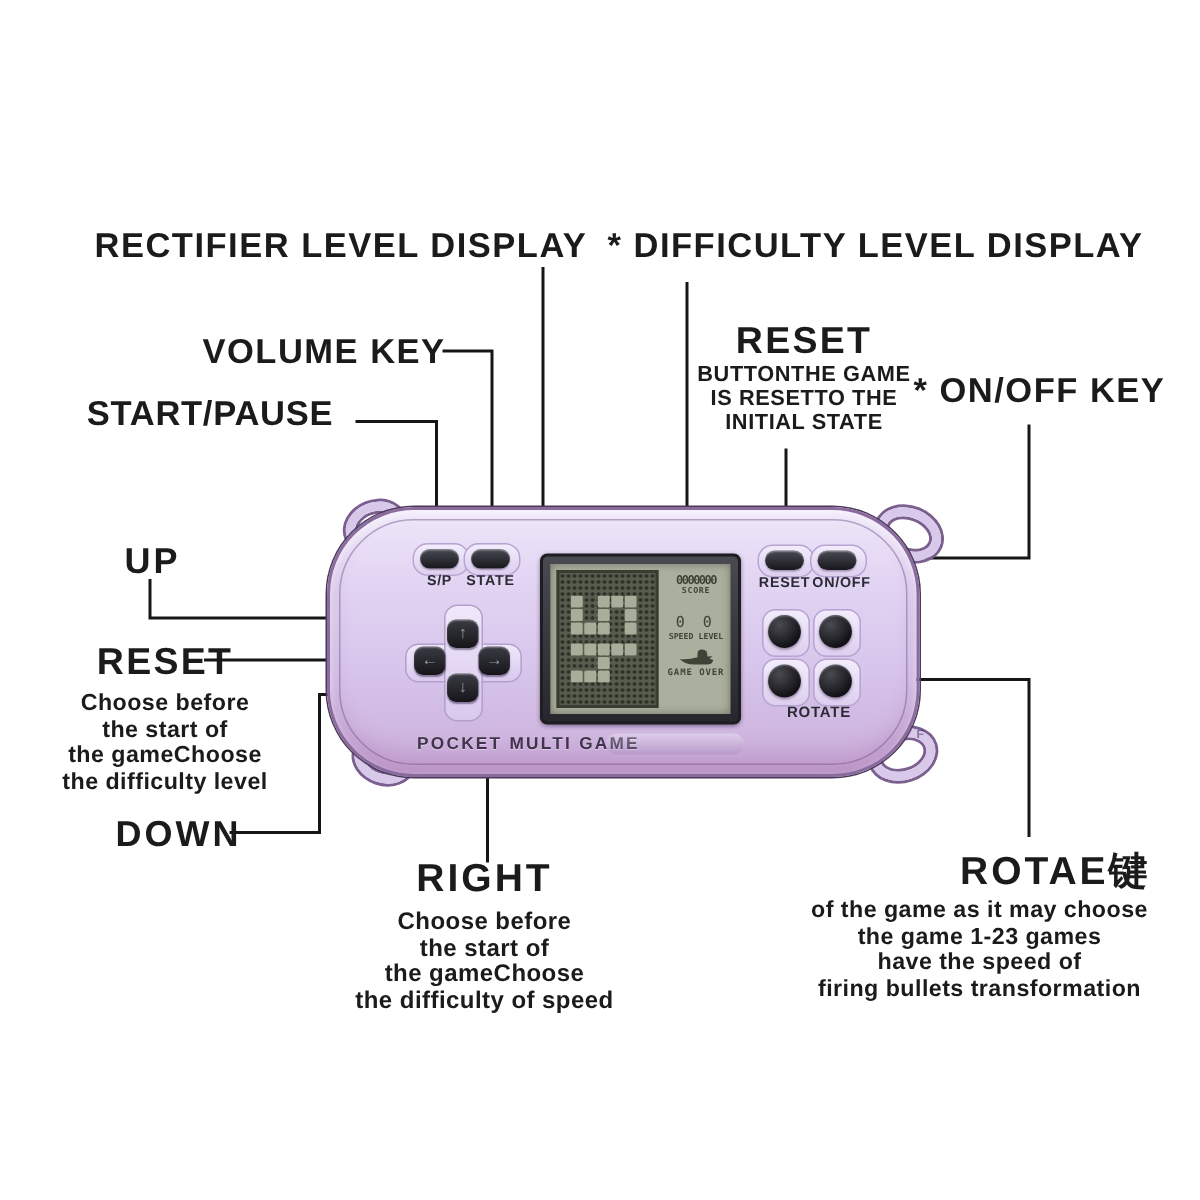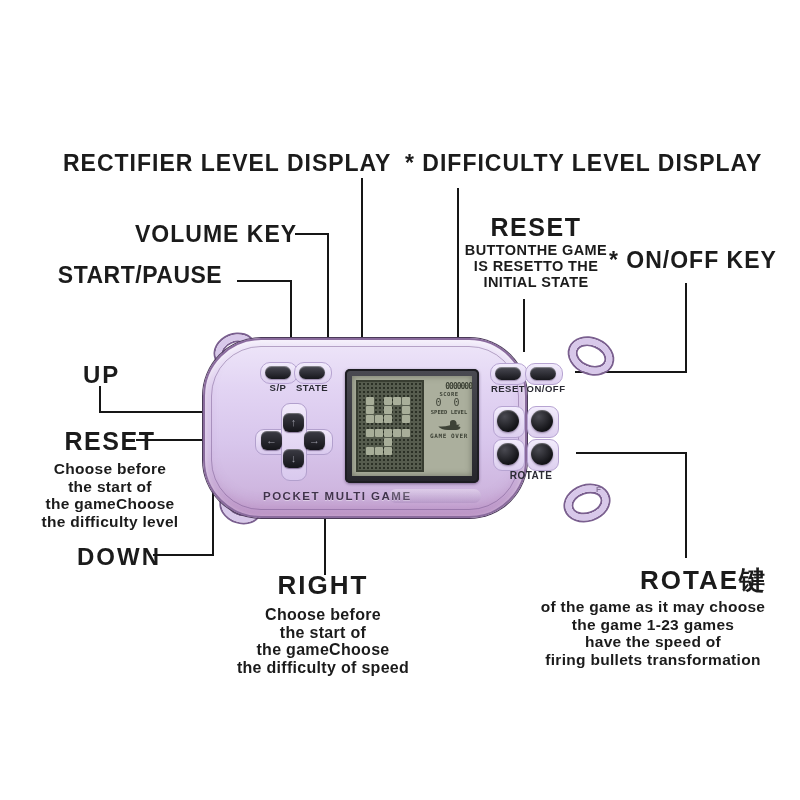--- a/index.html
+++ b/index.html
@@ -9,21 +9,21 @@
   .lbl-big{font-size:23px;letter-spacing:1px;}
   .centered{text-align:center;}
   .desc{font-size:15.5px;line-height:17.5px;font-weight:bold;letter-spacing:0.3px;}
   .title-mid{font-size:25px;letter-spacing:1.5px;font-weight:bold;}
 
   
   .lines{position:absolute;left:0;top:0;width:800px;height:800px;pointer-events:none;}
   .lines polyline{fill:none;stroke:#161616;stroke-width:2;}
 
   
-  .console{position:absolute;left:203px;top:338px;width:324px;height:180px;}
+  .console{position:absolute;left:218px;top:338px;width:395px;height:180px;}
   .loop{position:absolute;border:6px solid #d8c8ea;border-radius:50%;
         box-shadow:0 0 0 2px #7a5f8f, inset 0 0 0 2px #7a5f8f;background:transparent;}
   .loop.tl{left:12px;top:-3px;width:28px;height:20px;transform:rotate(-22deg);}
   .loop.tr{left:366px;top:1px;width:32px;height:22px;transform:rotate(22deg);}
   .loop.bl{left:18px;top:152px;width:28px;height:20px;transform:rotate(18deg);}
   .loop.br{left:362px;top:148px;width:32px;height:22px;transform:rotate(-18deg);}
 
   .bodyshell{position:absolute;inset:0;border-radius:58px;
     background:linear-gradient(180deg,#eee6f9 0%,#e2d4f3 28%,#d8c6ec 58%,#cfb7e0 84%,#c7a6d4 100%);
     border:2px solid #8a6b9d;box-shadow:0 0 0 1px #4a3a58, inset 0 3px 6px rgba(255,255,255,.65),
@@ -45,23 +45,23 @@
     box-shadow:0 1px 3px rgba(40,20,60,.5), inset 0 0 0 2px #1d1d22;}
   .lcd{position:absolute;left:7px;top:7px;width:120px;height:100px;background:#abaf9d;
     box-shadow:inset 0 0 6px rgba(60,60,50,.5);}
   .matrix{position:absolute;left:4px;top:4px;width:68px;height:92px;background:#565c4e;
     border:2px solid #383d31;box-sizing:border-box;
     background-image:radial-gradient(rgba(35,40,30,.85) 1px, transparent 1.3px);
     background-size:4px 4px;}
   .glyph{position:absolute;left:50%;top:50%;transform:translate(-50%,-50%) rotate(-90deg);}
   .status{position:absolute;left:74px;top:2px;width:46px;height:96px;text-align:center;
     color:#3e4337;font-family:"DejaVu Sans Mono",monospace;}
-  .zeros{font-size:8px;font-weight:bold;letter-spacing:-1px;margin-top:4px;text-align:right;}
+  .zeros{font-size:8px;font-weight:bold;letter-spacing:-1px;margin-top:4px;}
   .score{font-size:5.5px;font-weight:bold;letter-spacing:0.5px;}
-  .lvl{font-size:10px;font-weight:normal;letter-spacing:3px;}
+  .lvl{font-size:10px;font-weight:normal;letter-spacing:3px;margin-top:13px;}
   .speed{font-size:5.5px;font-weight:bold;margin-top:1px;}
   .duckrow{margin-top:1px;height:14px;}
   .gameover{font-size:6px;font-weight:bold;margin-top:2px;letter-spacing:0.6px;}
 
   
   .arm{position:absolute;background:linear-gradient(180deg,#f0e8fa,#d9c9ee);
     border:1px solid #b2a0cd;border-radius:9px;}
   .arm.h{left:52px;top:91px;width:76px;height:24px;}
   .arm.v{left:78px;top:65px;width:24px;height:76px;}
   .dkey{position:absolute;width:21px;height:19px;border-radius:6px;

